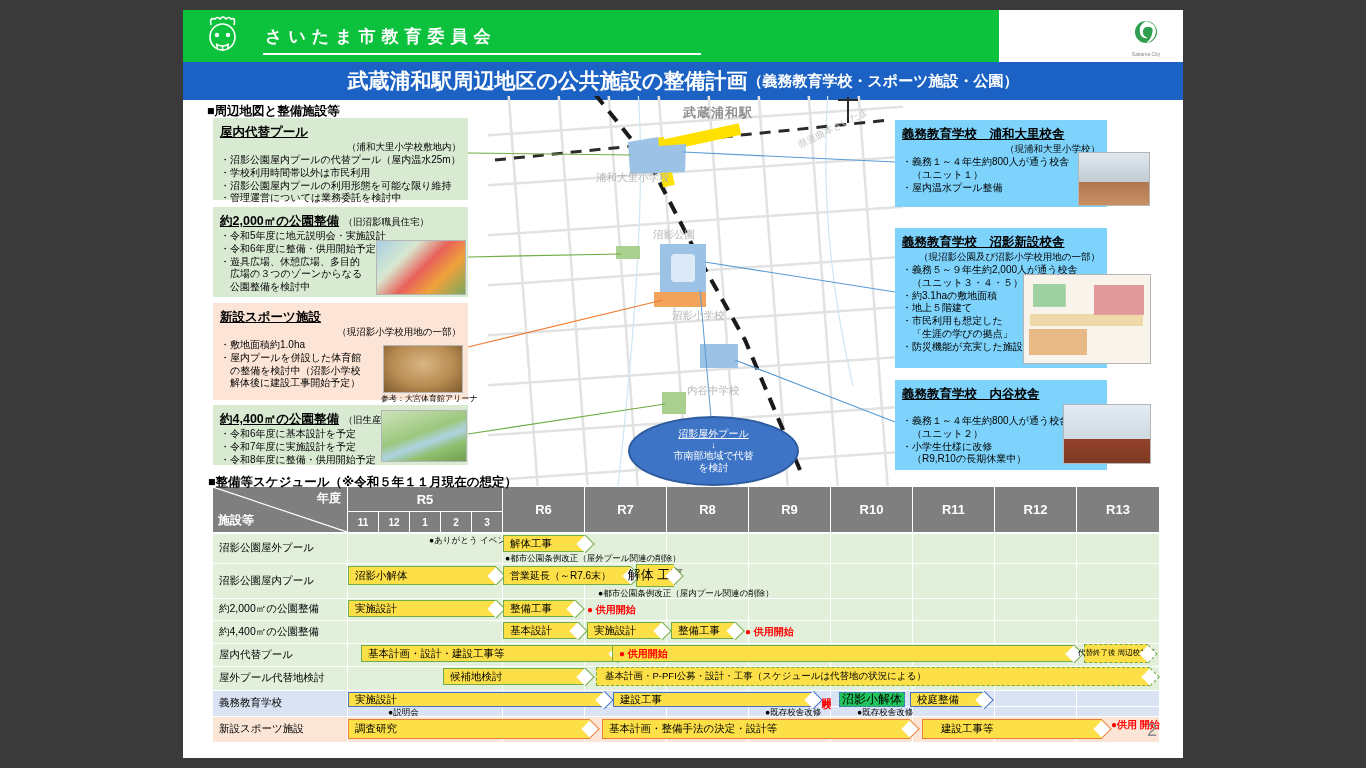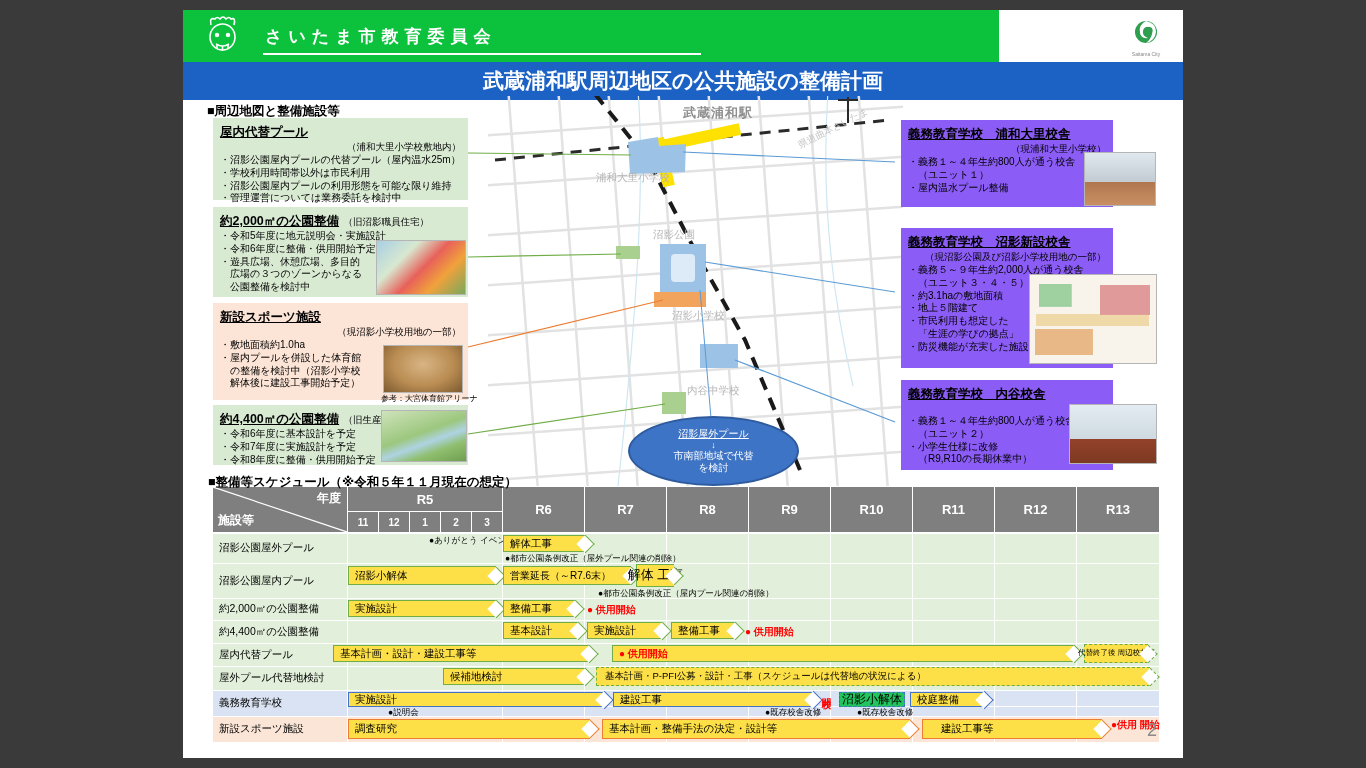--- a/index.html
+++ b/index.html
@@ -15,21 +15,21 @@
   .logotext{position:absolute;left:0;bottom:1px;width:36px;text-align:center;font-size:5px;color:#888;}
   .bluebar{position:absolute;left:0;top:52px;width:1000px;height:38px;background:#1b62c4;display:flex;align-items:center;justify-content:center;white-space:nowrap;}
   .ttl-main{color:#fff;font-weight:bold;font-size:21px;}
   .ttl-sub{color:#fff;font-weight:bold;font-size:15px;}
   
   .sechead{position:absolute;font-size:12.5px;font-weight:bold;color:#000;z-index:3;white-space:nowrap;}
   
   .box{position:absolute;width:255px;padding:4px 7px;box-sizing:border-box;z-index:2;}
   .green{background:#d9ead3;}
   .pink{background:#fce4d6;}
-  .blue{background:#8b5cf6;width:212px;margin-left:6px;}
+  .blue{background:#7dd3fc;width:212px;}
   .bt{font-weight:bold;font-size:12.5px;text-decoration:underline;color:#000;white-space:nowrap;}
   .bs{font-size:9.5px;text-align:right;color:#000;}
   .bsi{font-size:9.5px;font-weight:normal;text-decoration:none;}
   .bb{font-size:10px;line-height:1.28;color:#000;}
   .pre{white-space:pre-line;}
   .photo{position:absolute;border:1px solid #b5b5b5;z-index:2;}
   .cap{position:absolute;font-size:8px;color:#000;white-space:nowrap;}
   
   .maplabel{position:absolute;color:#b5b5b5;font-size:10.5px;z-index:1;white-space:nowrap;}
   .ellipse{position:absolute;left:445px;top:406px;width:167px;height:66px;border-radius:50%;background:#3e74c6;border:2px solid #2e5b9e;color:#fff;font-size:10px;line-height:1.2;text-align:center;display:flex;flex-direction:column;justify-content:center;z-index:2;}
@@ -79,20 +79,21 @@
         <circle cx="18" cy="16" r="11" fill="#2f9e4f"></circle>
         <path d="M18 5 Q10 9 12 17 Q13 23 20 22 Q14 20 15 15 Q16 10 22 11 Q26 12 24 18 Q23 23 18 27 Q27 25 28 16 Q28 7 18 5Z" fill="#fff"></path>
         <circle cx="20" cy="8.5" r="2" fill="#fff"></circle>
       </svg>
       <div class="logotext">Saitama City</div>
     </div>
   </div>
 
   <div class="bluebar">
     <span class="ttl-main">武蔵浦和駅周辺地区の公共施設の整備計画</span>
+    <span class="ttl-sub">（義務教育学校・スポーツ施設・公園）</span>
   </div>
 
   <div class="sechead" style="left:24px;top:93px">■周辺地図と整備施設等</div>
 
   <svg class="abs" style="left:305px;top:86px;z-index:0" width="415" height="390" viewBox="0 0 415 390">
     <g stroke="#e2e2e2" stroke-width="2.5">
       <path d="M-10 40 L425 10"></path>
         <path d="M-10 90 L425 60"></path>
         <path d="M-10 140 L425 110"></path>
       <path d="M-10 190 L425 160"></path>
@@ -299,21 +300,21 @@
 
   <div class="arr" style="--c:#70ad47;left:165px;top:590px;width:148px;height:17px">実施設計</div>
   <div class="arr" style="--c:#70ad47;left:320px;top:590px;width:72px;height:17px">整備工事</div>
   <div class="note red" style="left:404px;top:593px;font-size:10px;font-weight:bold">● 供用開始</div>
 
   <div class="arr" style="--c:#70ad47;left:320px;top:612px;width:75px;height:17px">基本設計</div>
   <div class="arr" style="--c:#70ad47;left:404px;top:612px;width:75px;height:17px">実施設計</div>
   <div class="arr" style="--c:#70ad47;left:488px;top:612px;width:64px;height:17px">整備工事</div>
   <div class="note red" style="left:562px;top:615px;font-size:10px;font-weight:bold">● 供用開始</div>
 
-  <div class="arr" style="--c:#70ad47;left:150px;top:635px;width:256px;height:17px">基本計画・設計・建設工事等</div>
+  <div class="arr" style="--c:#70ad47;left:178px;top:635px;width:256px;height:17px">基本計画・設計・建設工事等</div>
   <div class="arr" style="--c:#70ad47;left:429px;top:635px;width:462px;height:17px">
     <span class="red" style="font-size:10px;font-weight:bold">● 供用開始</span>
   </div>
   <div class="arr dash ctr pre" style="--c:#70ad47;left:901px;top:634px;width:64px;height:19px;font-size:7.5px;line-height:1.15">代替終了後
 周辺校共用</div>
 
   <div class="arr" style="--c:#70ad47;left:260px;top:658px;width:142px;height:17px">候補地検討</div>
   <div class="arr dash" style="--c:#70ad47;left:413px;top:657px;width:554px;height:19px;font-size:9.5px">基本計画・P-PFI公募・設計・工事（スケジュールは代替地の状況による）</div>
 
   <div class="arr" style="--c:#4472c4;left:165px;top:682px;width:256px;height:15px">実施設計</div>

